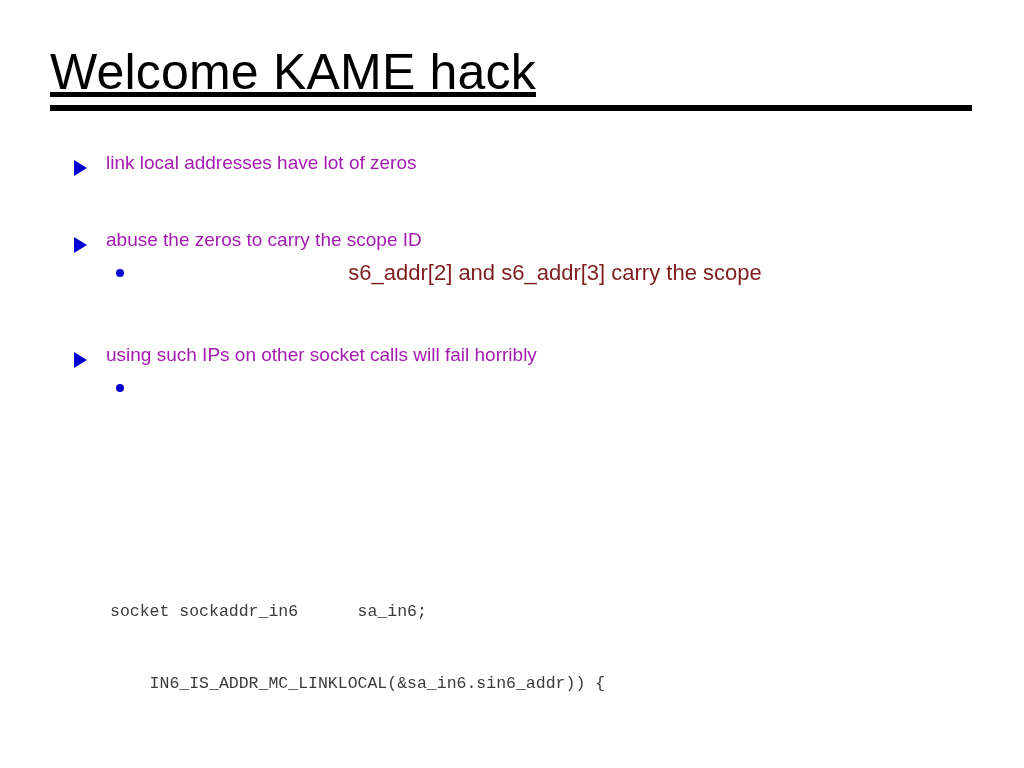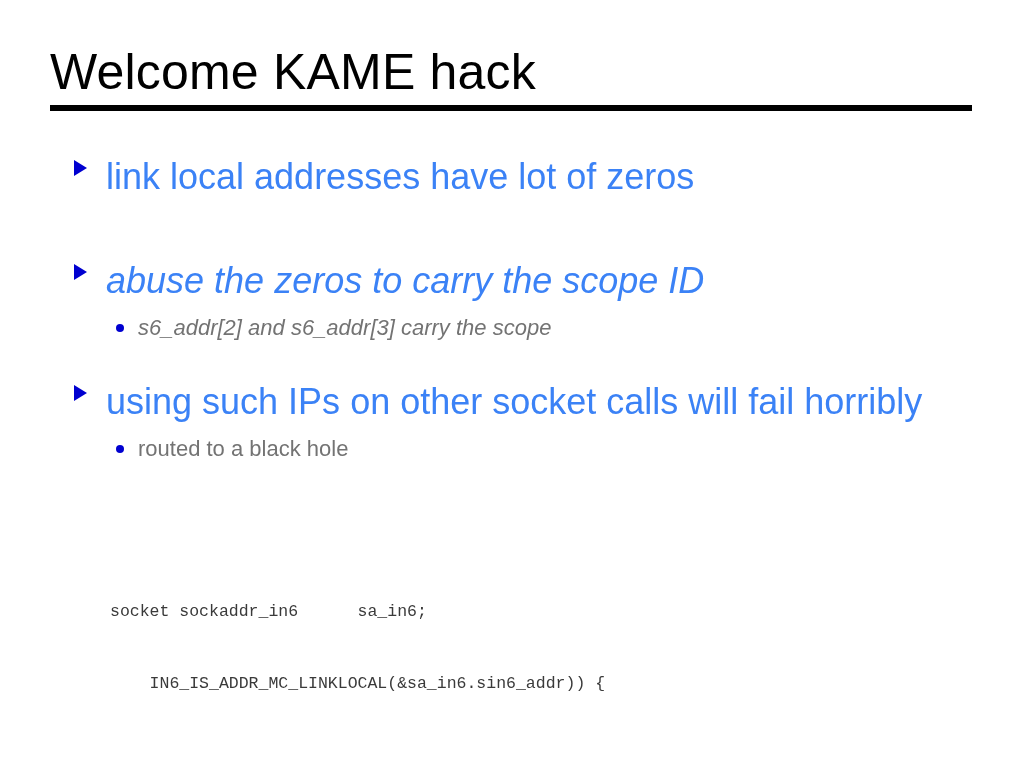--- a/index.html
+++ b/index.html
@@ -30,48 +30,49 @@
     top: 46px;
     width: 922px;
   }
   .slide-title {
     font-size: 50px;
     line-height: 1.06;
     font-weight: 400;
     letter-spacing: 0.2px;
     color: #000000;
     white-space: nowrap;
+    text-decoration: underline;
   }
   .title-rule {
     margin-top: 6px;
     width: 922px;
     height: 6px;
     background: #000000;
   }
 
   
   .body-block {
     position: absolute;
     left: 72px;
     top: 148px;
     width: 900px;
   }
 
   .bullet-group {
     margin-bottom: 0;
   }
   .bullet-group.gap-lg { margin-bottom: 46px; }
-  .bullet-group.gap-md { margin-bottom: 28px; font-style: italic; }
+  .bullet-group.gap-md { margin-bottom: 50px; }
 
   .bullet-l1 {
     position: relative;
     padding-left: 34px;
-    font-size: 36px;
+    font-size: 19px;
     line-height: 1.62;
-    color: #3b82f6;
+    color: #a21caf;
   }
   .tri-icon {
     position: absolute;
     left: 2px;
     top: 12px;
     width: 0;
     height: 0;
     border-top: 8px solid transparent;
     border-bottom: 8px solid transparent;
     border-left: 13px solid #0000d0;
@@ -80,21 +81,22 @@
   .sub-list {
     margin: 0;
     padding: 0;
     list-style: none;
   }
   .bullet-l2 {
     position: relative;
     padding-left: 66px;
     font-size: 22px;
     line-height: 1.58;
-    color: #737373;
+    color: #7f1d1d;
+    text-align: center;
   }
   .dot-icon {
     position: absolute;
     left: 44px;
     top: 13px;
     width: 8px;
     height: 8px;
     border-radius: 50%;
     background: #0000d0;
   }
@@ -146,21 +148,20 @@
     </div>
 
     <div class="bullet-group">
       <div class="bullet-l1">
         <span class="tri-icon"></span>
         <span>using such IPs on other socket calls will fail horribly</span>
       </div>
       <ul class="sub-list">
         <li class="bullet-l2">
           <span class="dot-icon"></span>
-          <span>routed to a black hole</span>
         </li>
       </ul>
     </div>
 
   </div>
 
   <div class="code-block">
     <div class="code-line">socket sockaddr_in6      sa_in6;</div>
     <div class="code-line">    IN6_IS_ADDR_MC_LINKLOCAL(&amp;sa_in6.sin6_addr)) {</div>
     

